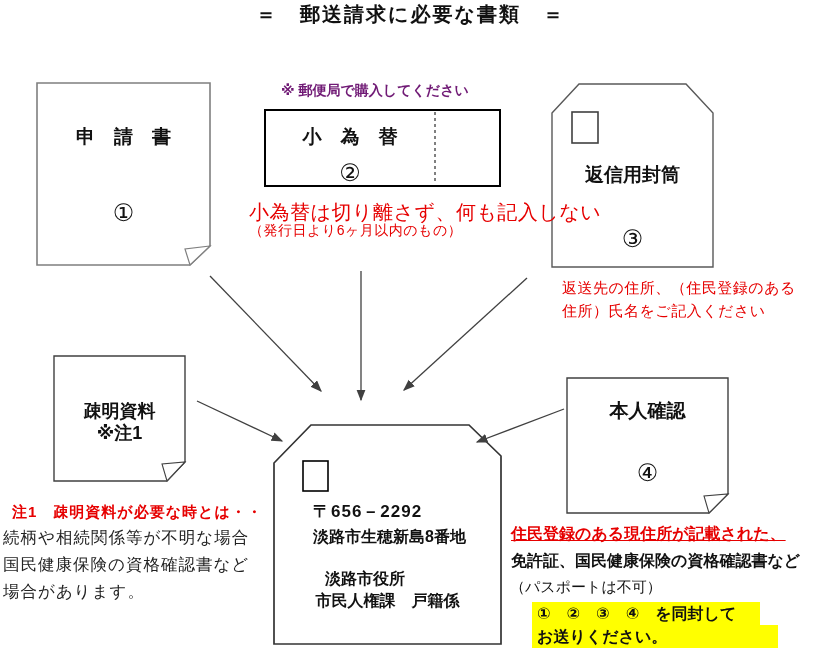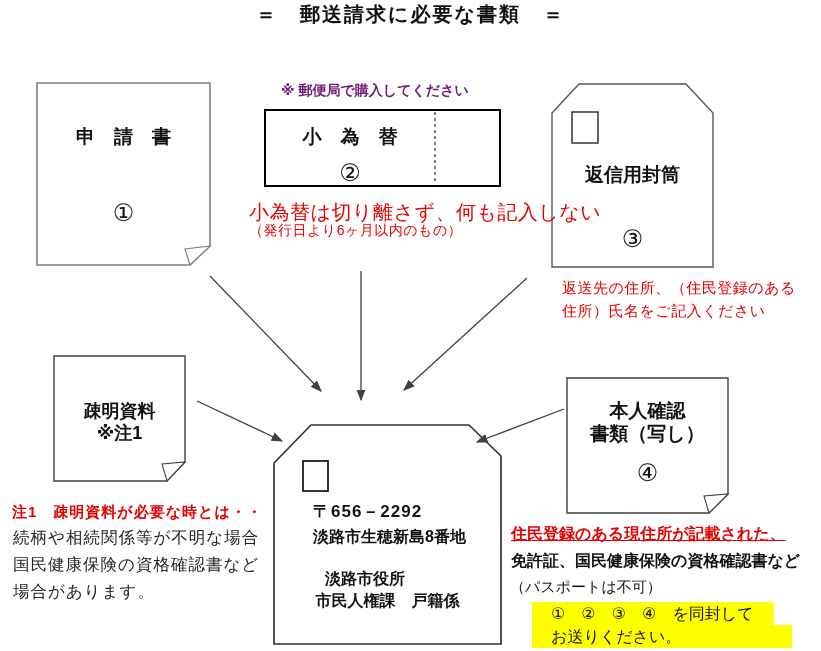--- a/index.html
+++ b/index.html
@@ -12,30 +12,30 @@
   .page-title{left:0;top:1px;width:821px;text-align:center;font-size:20px;font-weight:bold;letter-spacing:2px;color:#111;}
   .box-label{font-size:19px;font-weight:bold;text-align:center;color:#111;}
   .circ-num{font-size:24px;line-height:28px;text-align:center;color:#111;font-weight:normal;}
   .purchase-note{left:281px;top:82px;font-size:14px;font-weight:bold;color:#701a75;}
   .red{color:#e60000;}
   .warn1{left:249px;top:199px;font-size:20px;letter-spacing:0.5px;}
   .warn2{left:249px;top:222px;font-size:14px;letter-spacing:0.5px;}
   .env3-note{left:562px;top:279px;font-size:15px;line-height:21px;letter-spacing:0.5px;}
   .evidence-label{left:54px;top:400px;width:131px;font-size:18px;font-weight:bold;line-height:22px;text-align:center;color:#111;}
   .note-heading{left:12px;top:503px;font-size:15px;font-weight:bold;letter-spacing:1px;}
-  .note-body{left:3px;top:524px;font-size:16.5px;line-height:27px;letter-spacing:1px;color:#222;margin-left:10px;}
+  .note-body{left:3px;top:524px;font-size:16.5px;line-height:27px;letter-spacing:1px;color:#222;}
   .mail-postal{left:313px;top:500px;font-size:17px;font-weight:bold;letter-spacing:1px;color:#111;}
   .mail-address{left:313px;top:527px;font-size:16px;font-weight:bold;color:#111;}
   .mail-office{left:274px;top:569px;width:182px;text-align:center;font-size:16px;font-weight:bold;color:#111;}
   .mail-dept{left:274px;top:591px;width:227px;text-align:center;font-size:16px;font-weight:bold;color:#111;}
   .identity-label{left:567px;top:399px;width:161px;font-size:19px;font-weight:bold;line-height:23px;text-align:center;color:#111;}
   .id-red{left:511px;top:524px;font-size:16px;font-weight:bold;text-decoration:underline;}
   .id-line1{left:511px;top:551px;font-size:16px;font-weight:bold;color:#111;}
   .id-line2{left:510px;top:578px;font-size:15px;color:#111;}
-  .hl{position:absolute;background:#ffff00;font-size:16px;font-weight:normal;line-height:23px;height:23px;padding-left:19px;color:#111;}
+  .hl{position:absolute;background:#ffff00;font-size:16px;font-weight:bold;line-height:23px;height:23px;padding-left:5px;color:#111;}
   .hl1{left:532px;top:602px;width:223px;}
   .hl2{left:532px;top:625px;width:241px;}
 </style>
 </head>
 <body>
 
 <div class="canvas">
 
   <svg width="821" height="651">
     <defs>
@@ -98,21 +98,20 @@
     <span style="display:block;">場合があります。</span>
   </div>
 
   <div class="txt mail-postal">〒656－2292</div>
   <div class="txt mail-address">淡路市生穂新島8番地</div>
   <div class="txt mail-office">淡路市役所</div>
   <div class="txt mail-dept">市民人権課　戸籍係</div>
 
   <div class="txt identity-label">
     <span style="display:block;">本人確認</span>
-    <span style="display:block;">書類（写し）</span>
   </div>
   <div class="txt circ-num" style="left:567px;top:459px;width:161px;">④</div>
   <div class="txt red id-red">住民登録のある現住所が記載された、</div>
   <div class="txt id-line1">免許証、国民健康保険の資格確認書など</div>
   <div class="txt id-line2">（パスポートは不可）</div>
 
   <div class="hl hl1">①　②　③　④　を同封して</div>
   <div class="hl hl2">お送りください。</div>
 
 </div>

